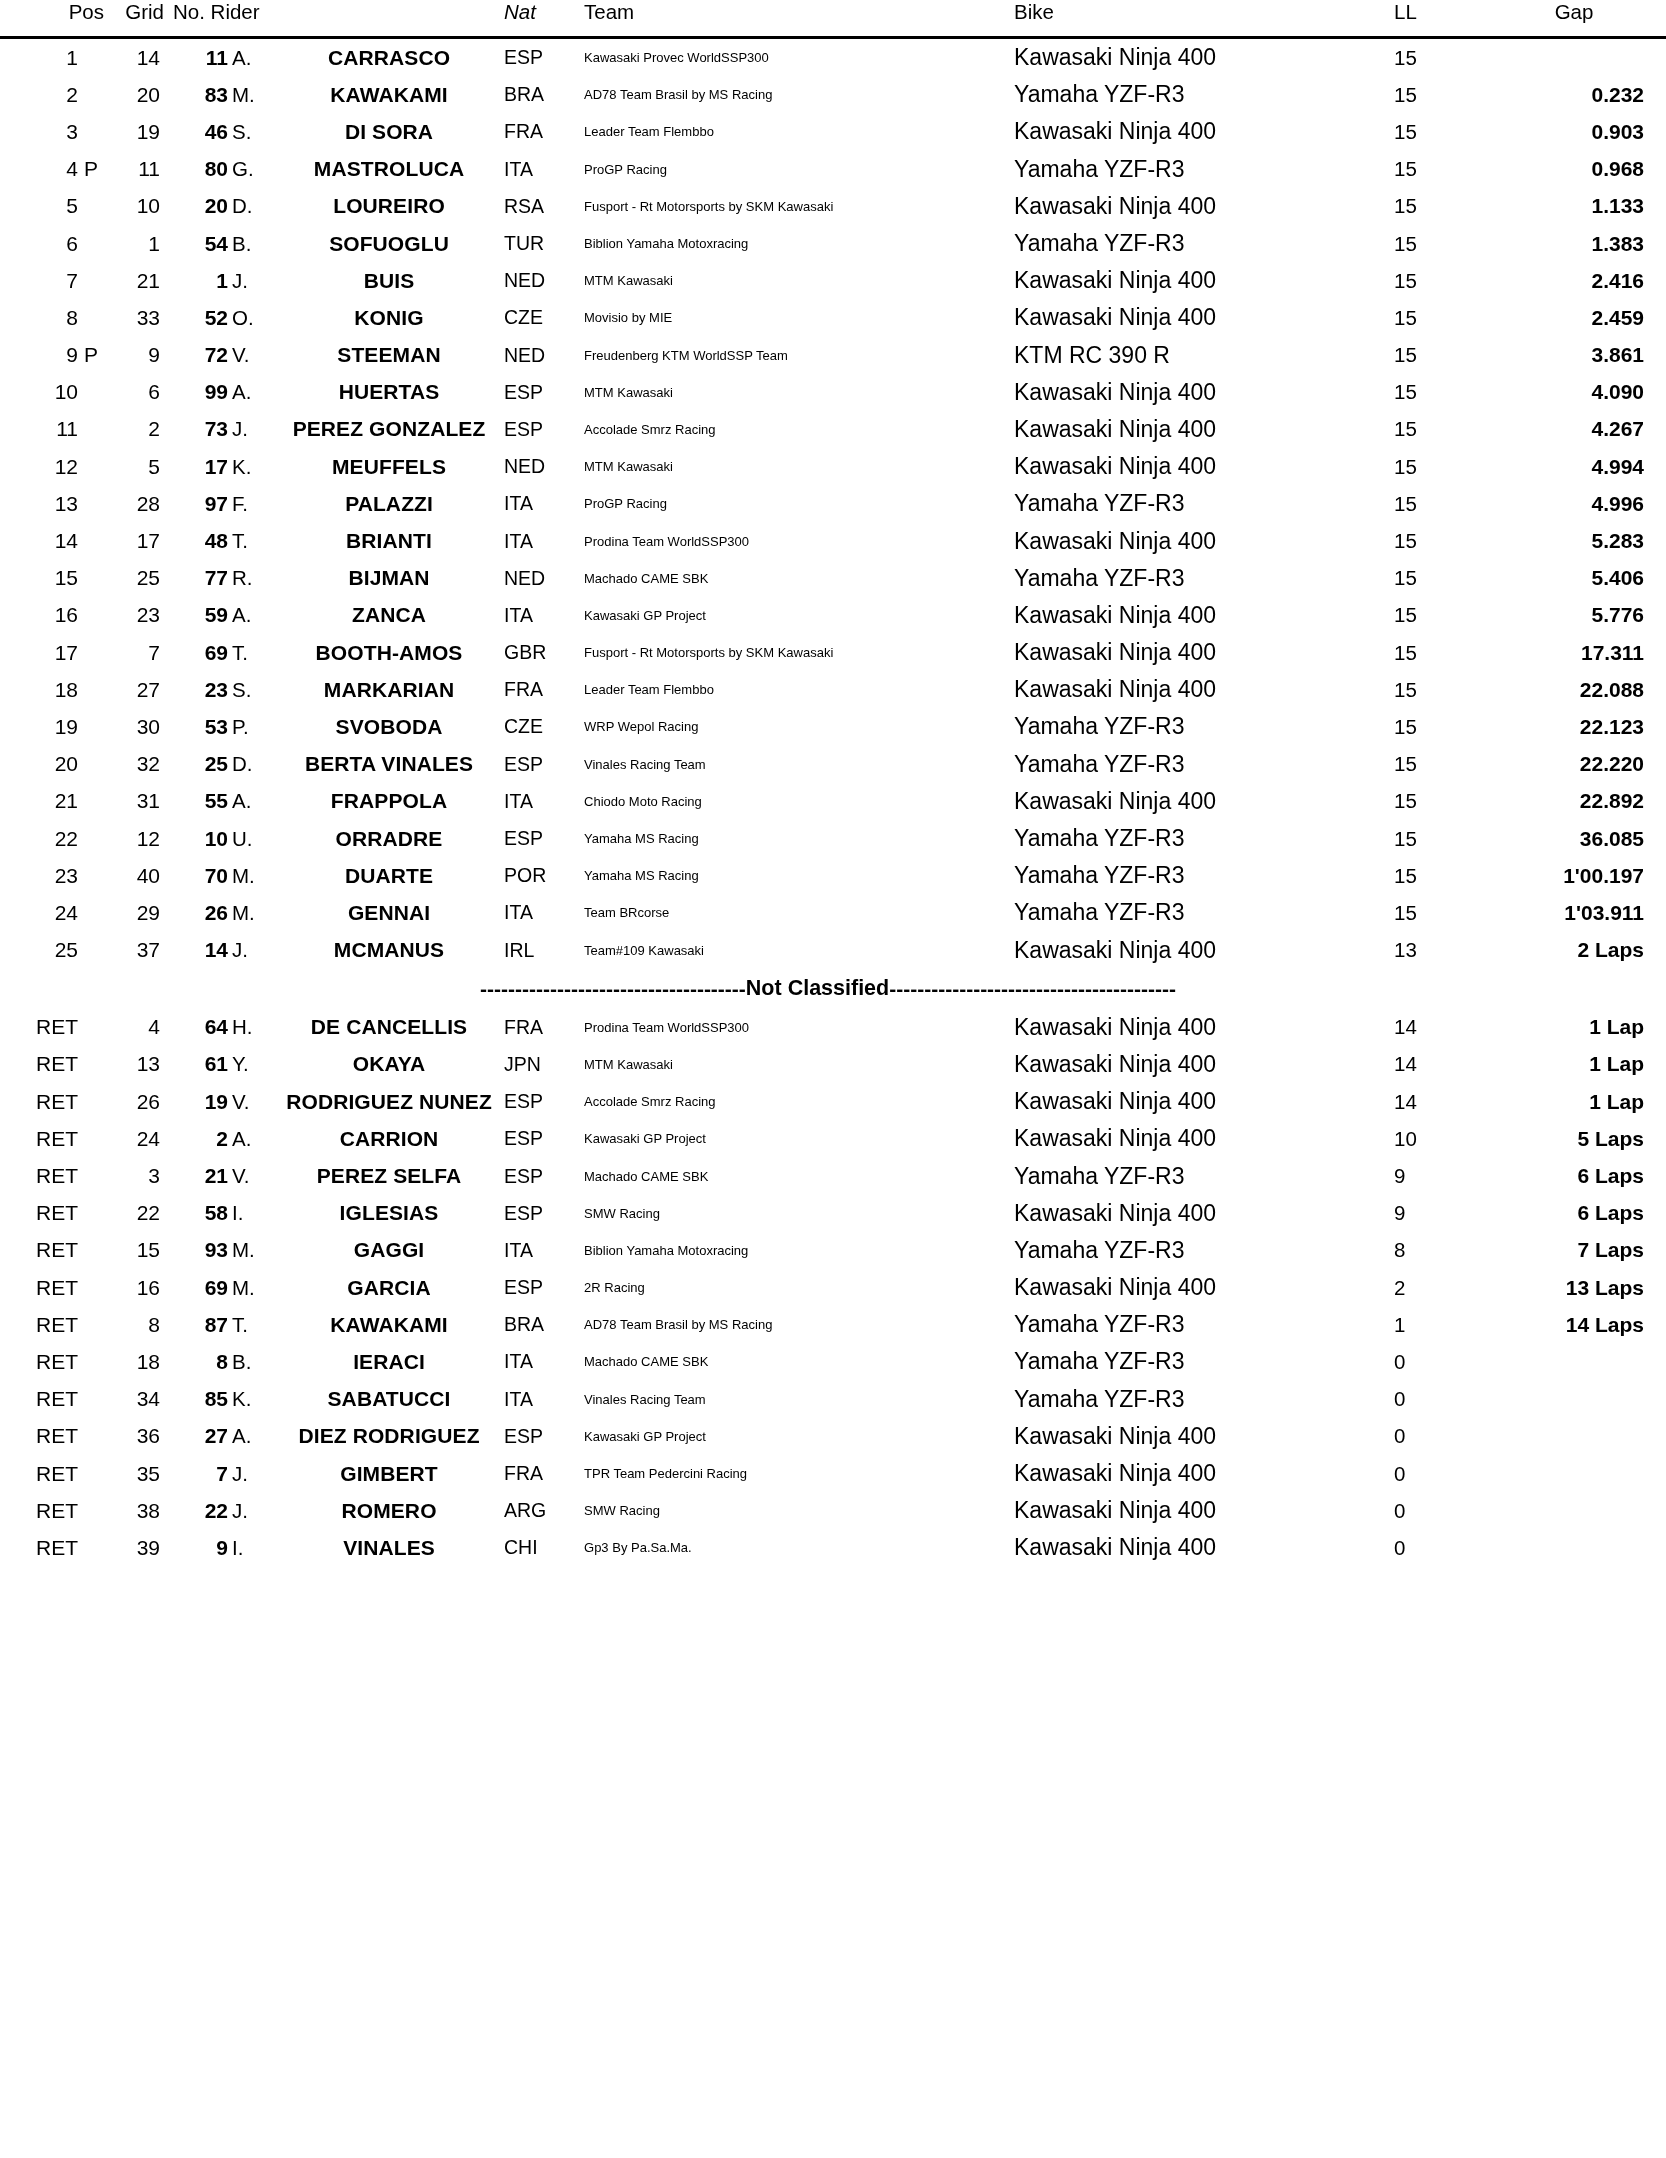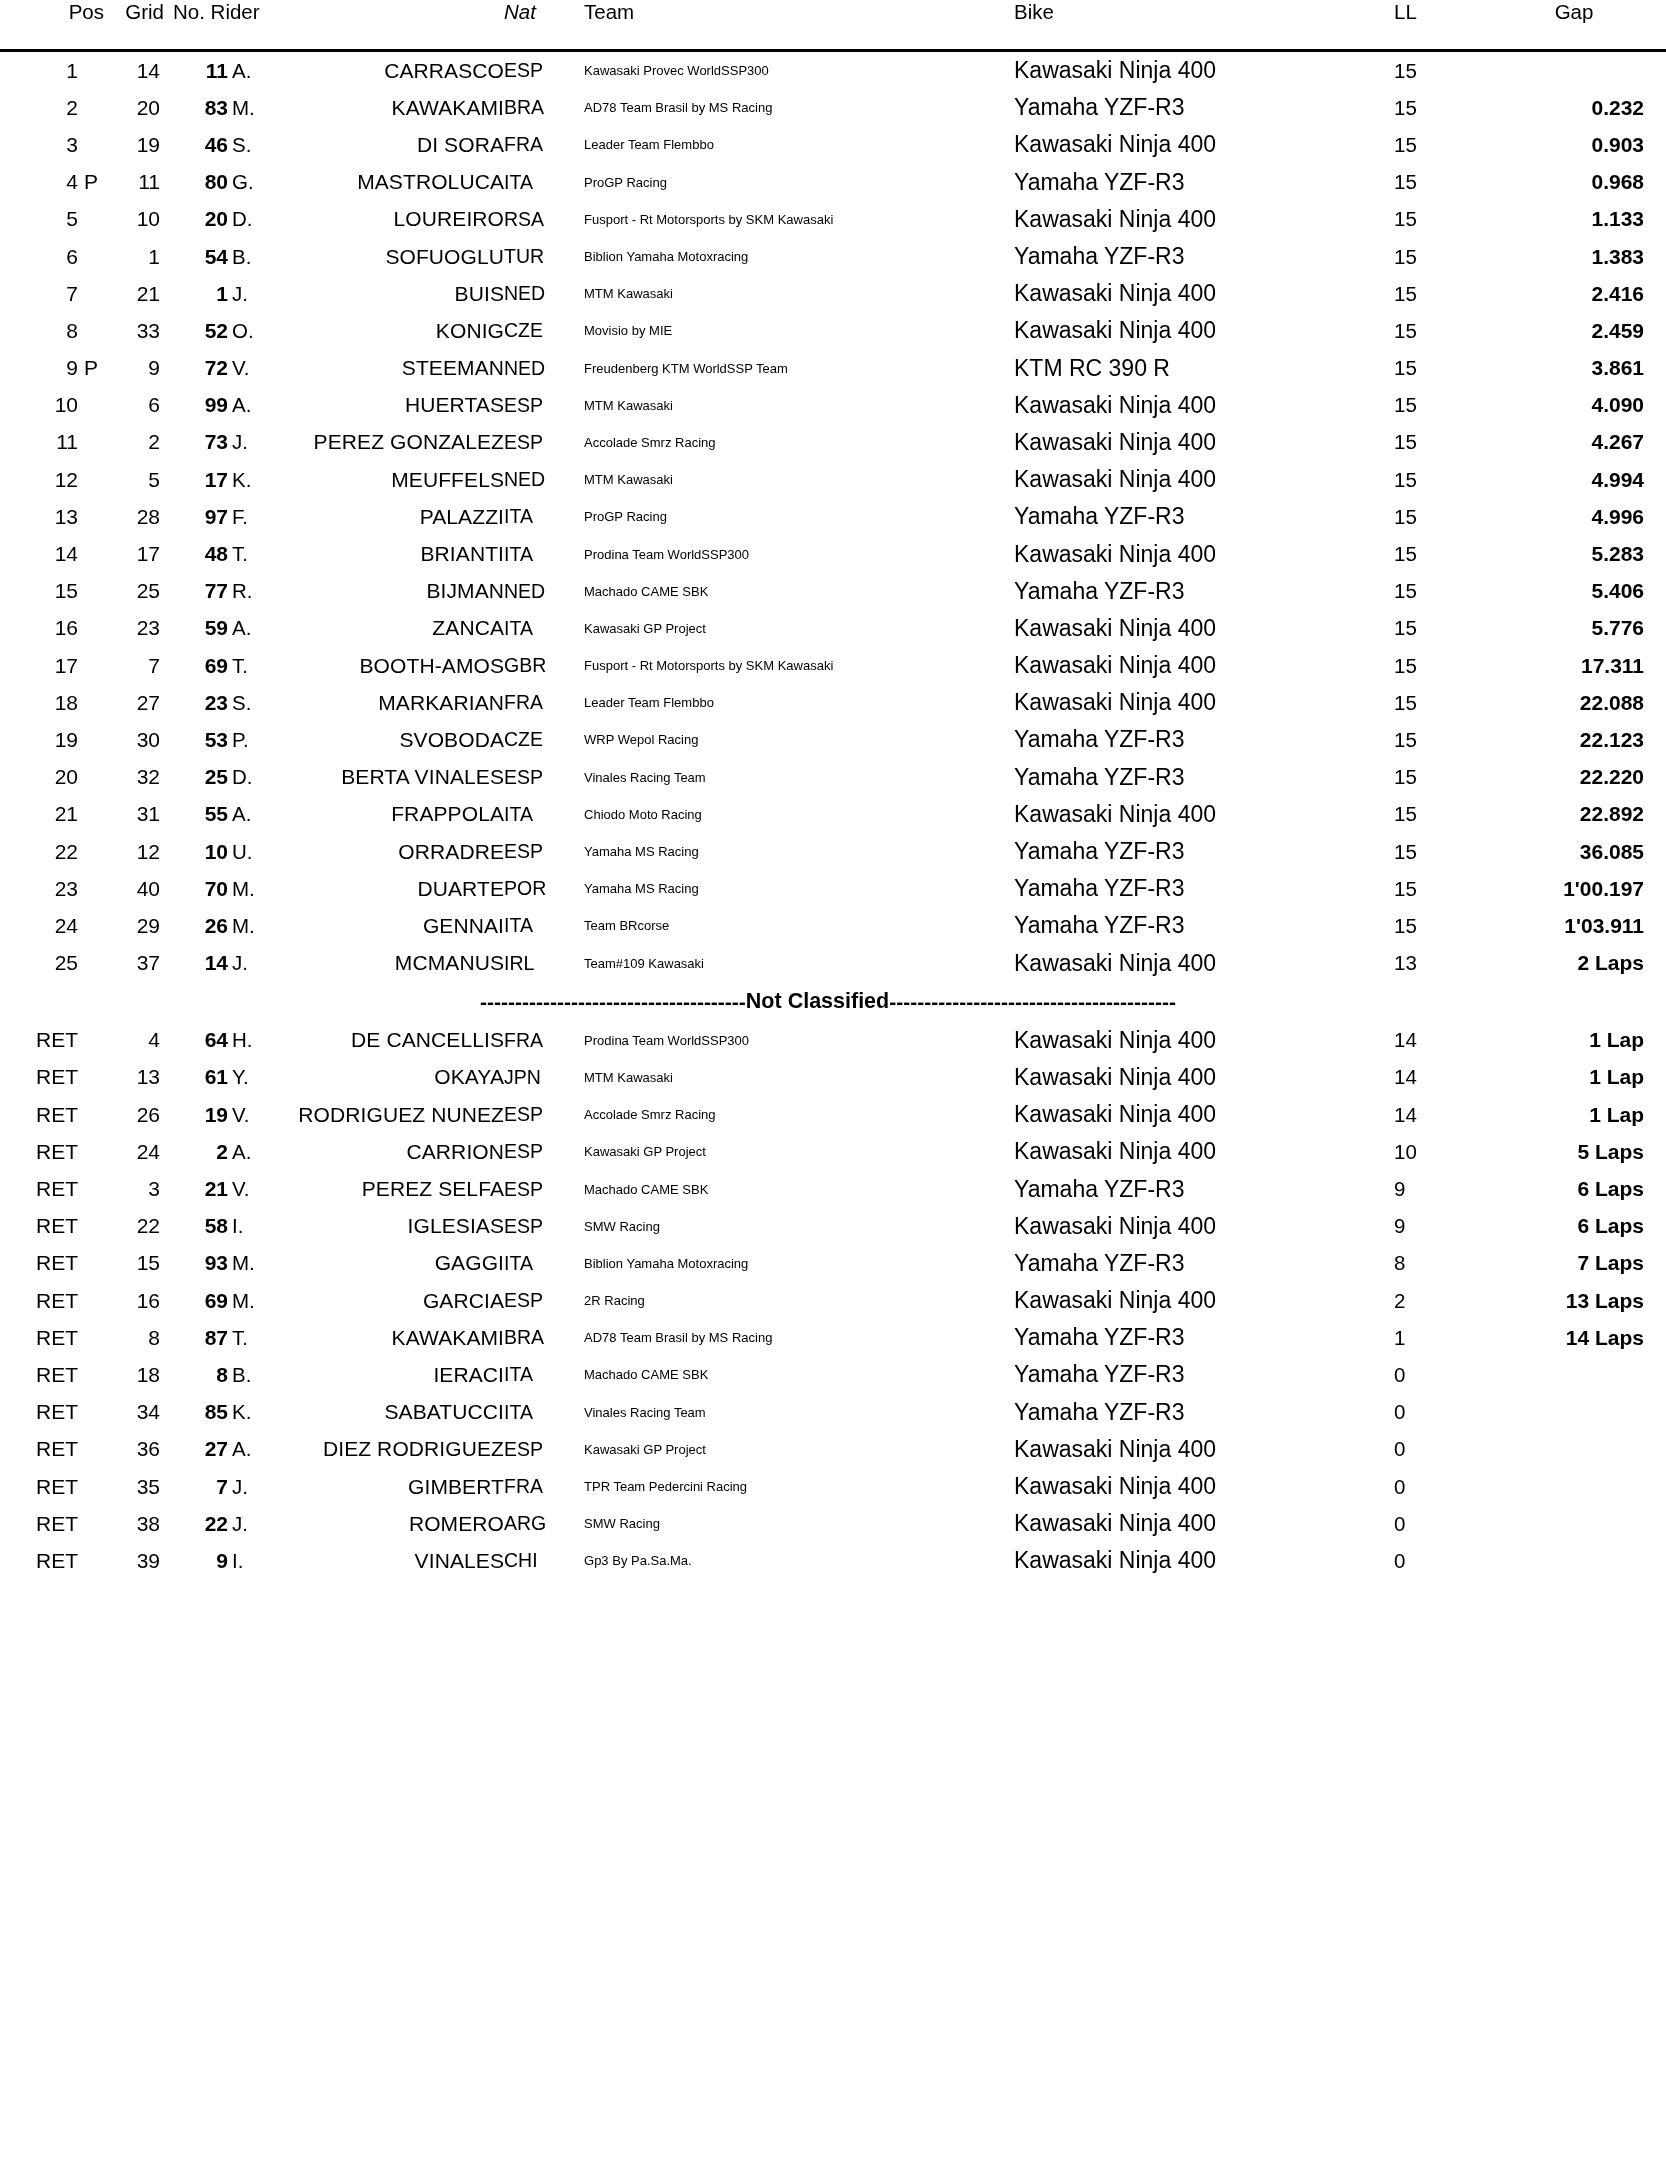--- a/index.html
+++ b/index.html
@@ -39,21 +39,21 @@
   col.c-nat   { width: 80px; }
   col.c-team  { width: 430px; }
   col.c-bike  { width: 380px; }
   col.c-ll    { width: 110px; }
   col.c-gap   { width: 162px; }
 
   
   thead th {
     font-size: 20.5px;
     font-weight: normal;
-    padding: 0 0 25px 0;
+    padding: 0 0 12px 0;
     vertical-align: bottom;
     white-space: nowrap;
   }
   th.h-pos   { text-align: right; padding-right: 0; }
   th.h-grid  { text-align: right; }
   th.h-num   { text-align: left;  padding-left: 9px; }
   th.h-nat   { text-align: left; font-style: italic; }
   th.h-team  { text-align: left; }
   th.h-bike  { text-align: left; }
   th.h-ll    { text-align: left; }
@@ -76,21 +76,21 @@
     vertical-align: middle;
     white-space: nowrap;
     overflow: hidden;
   }
 
   td.pos   { text-align: right; font-size: 21px; }
   td.pmk   { text-align: center; font-size: 21px; }
   td.grid  { text-align: right; font-size: 21px; padding-right: 4px;}
   td.num   { text-align: right; font-weight: bold; font-size: 21px; }
   td.init  { text-align: left;  padding-left: 4px; font-size: 20.5px;}
-  td.name  { text-align: right;  font-weight: normal; font-size: 21px; letter-spacing: 0.1px;}
+  td.name  { text-align: center;  font-weight: bold; font-size: 21px; letter-spacing: 0.1px;}
   td.nat   { text-align: left;  font-size: 19.5px; }
   td.team  { text-align: left;  font-size: 13px; }
   td.bike  { text-align: left;  font-size: 23px; }
   td.ll    { text-align: left;  font-size: 20.5px; }
   td.gap   { text-align: right; font-weight: bold; font-size: 21px; padding-right: 22px;}
 
   
   tr.sep td {
     height: 40px;
     padding: 0;

